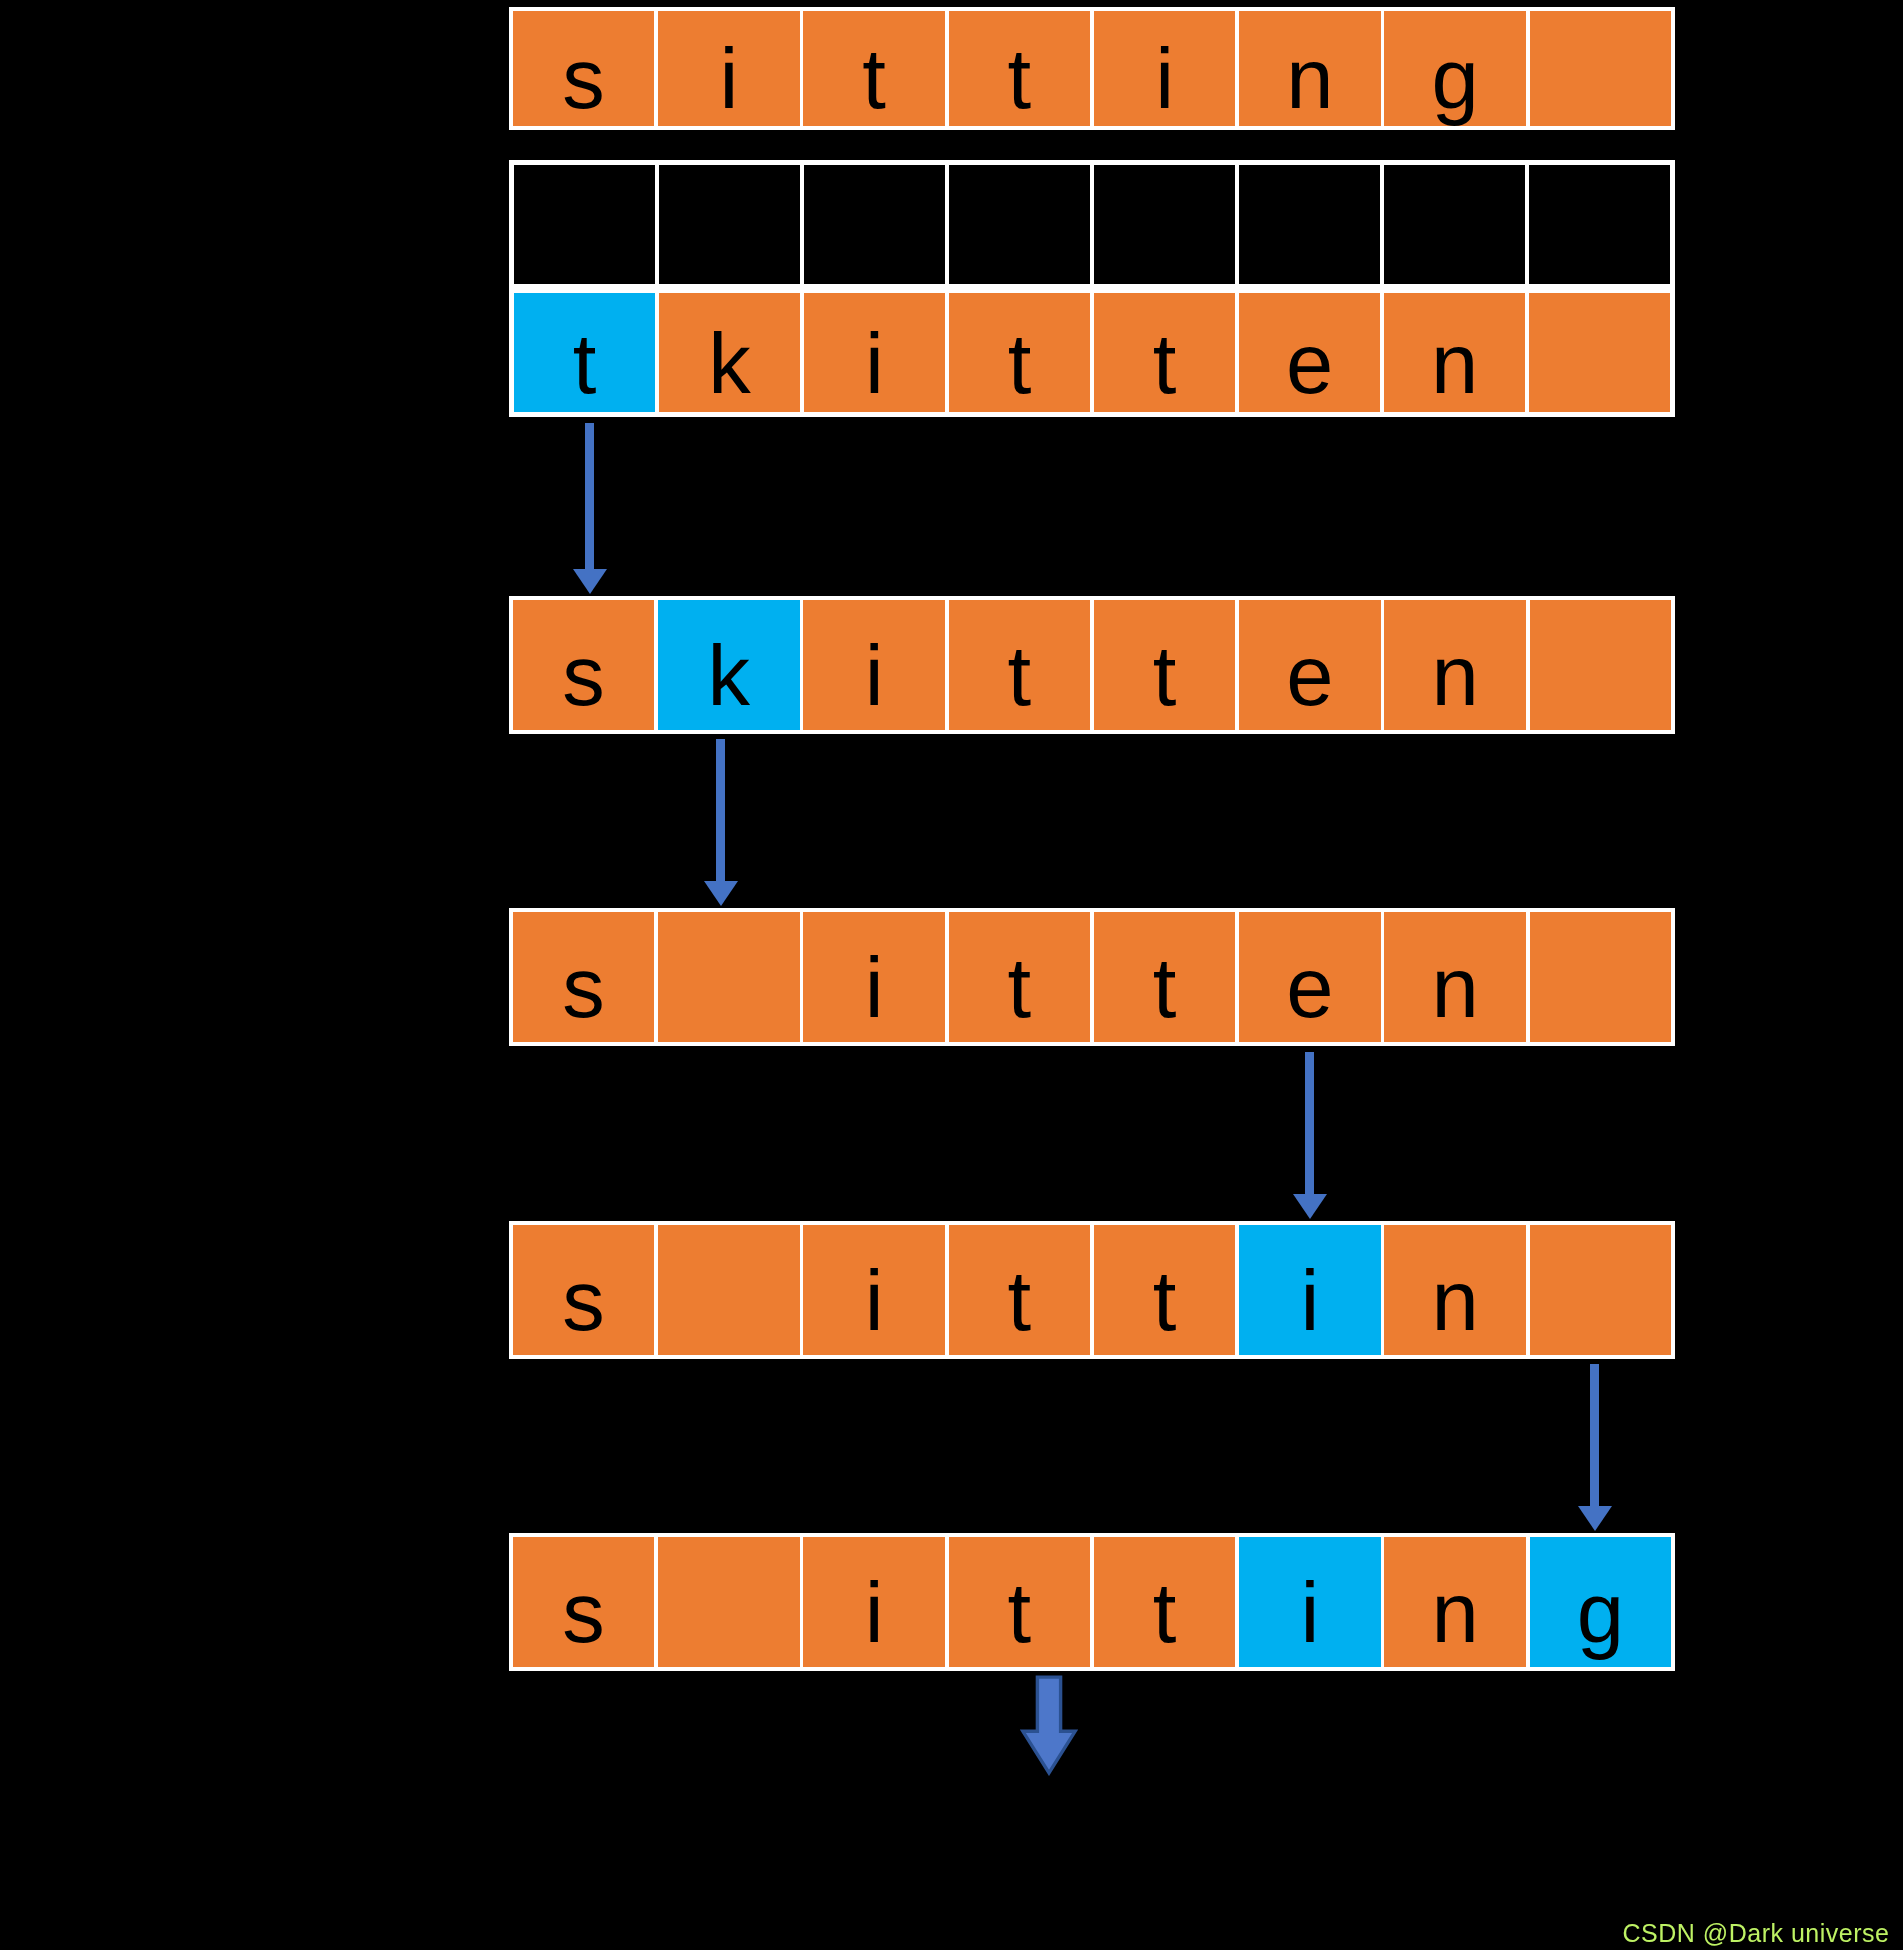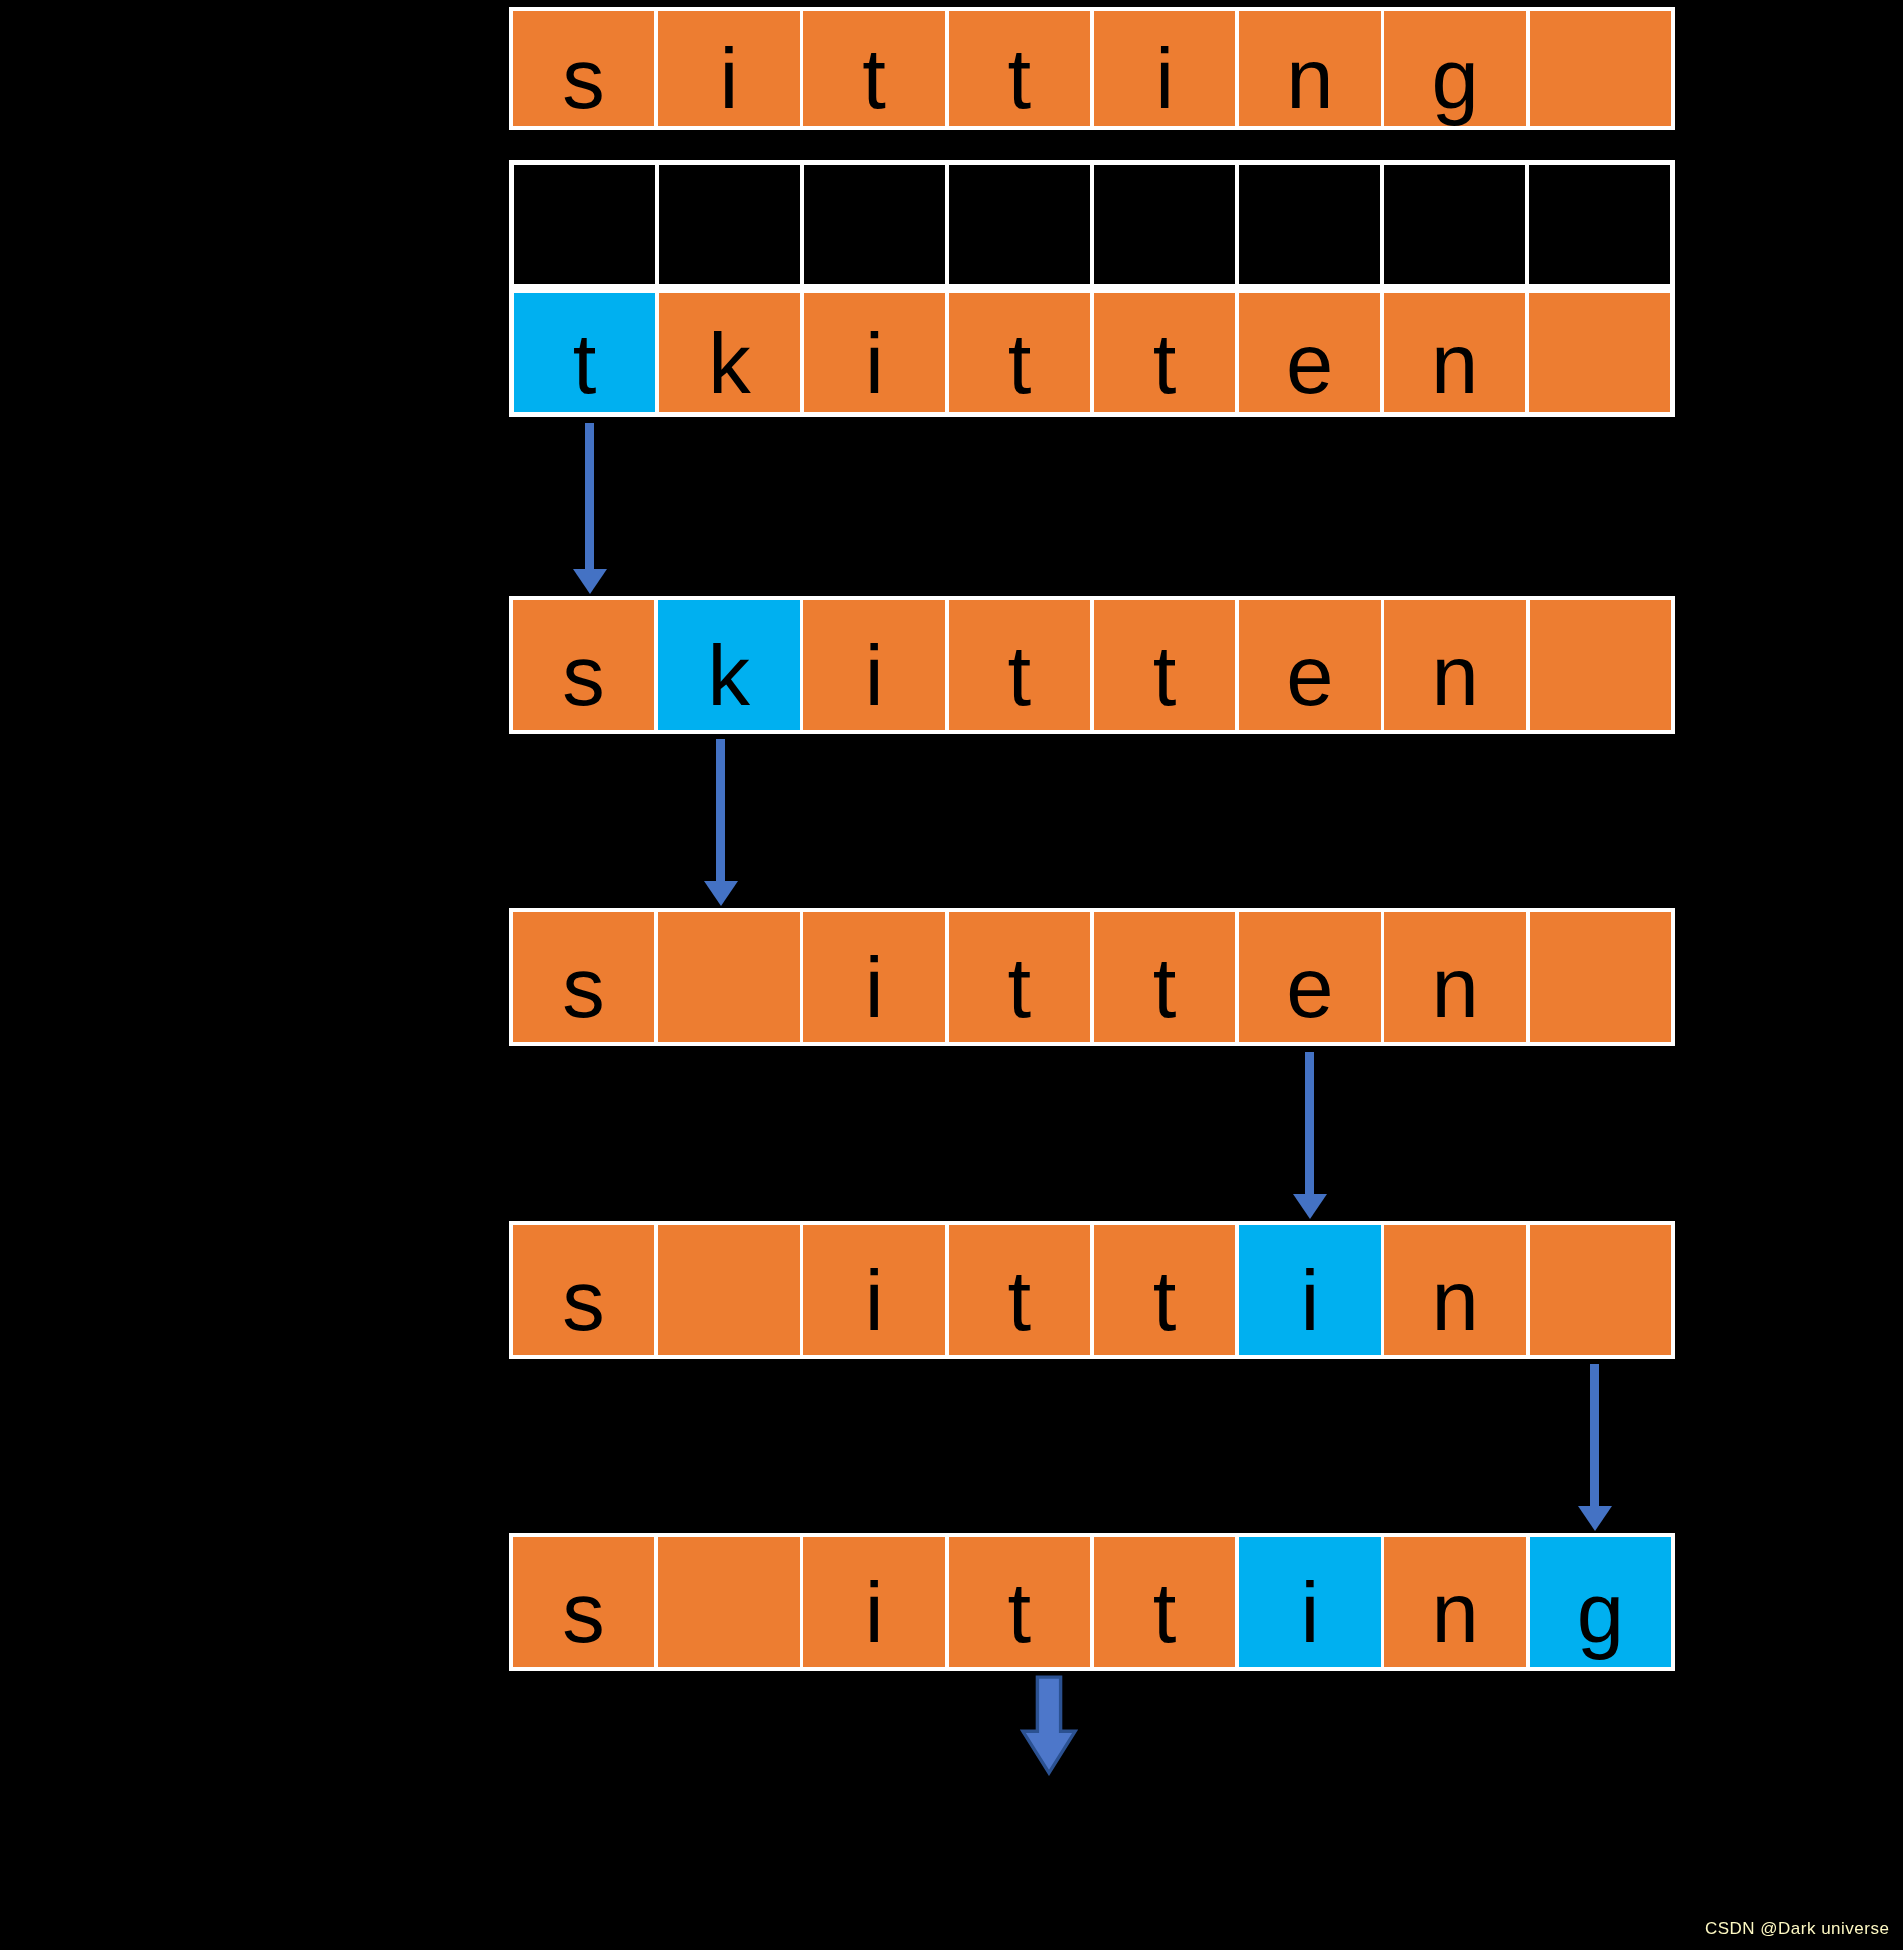--- a/index.html
+++ b/index.html
@@ -14,21 +14,21 @@
         font-size:85px;font-weight:400;color:#000;padding-top:21.3px;box-sizing:border-box;
         line-height:1;}
   .orange{background:#ED7D31;}
   .cyan{background:#00B0F0;}
   .blackcell{background:#000;}
   .arrow{position:absolute;width:35px;display:flex;flex-direction:column;align-items:center;}
   .arrow .shaft{width:8.7px;background:#4472C4;flex:1;}
   .arrow .head{width:0;height:0;border-left:17.5px solid transparent;
                border-right:17.5px solid transparent;border-top:25px solid #4472C4;}
   .blockarrow{position:absolute;left:1019px;top:1675px;width:60px;height:101px;}
-  .watermark{position:absolute;right:14.6px;top:1919px;color:#fef9c3;font-size:17px;
+  .watermark{position:absolute;right:14.6px;top:1919px;color:#bef264;font-size:25px;
              letter-spacing:0.5px;}
 </style>
 </head>
 <body>
 
 <div class="canvas">
 
   <div class="wtable" style="top:6.8px;height:123px;">
     <div class="cell orange">s</div>
     <div class="cell orange">i</div>

